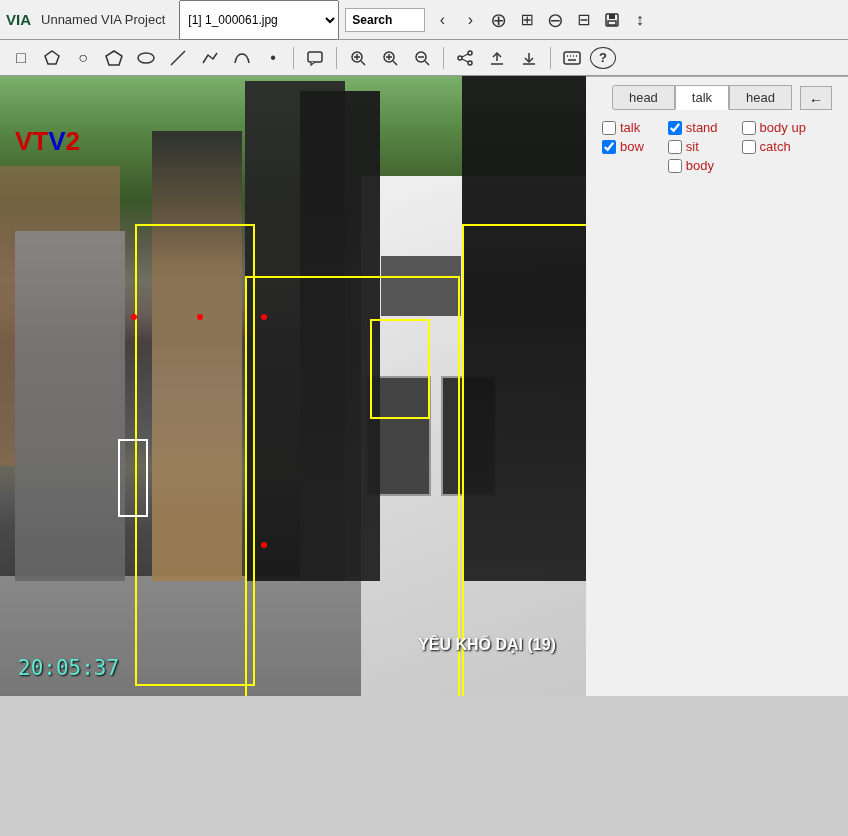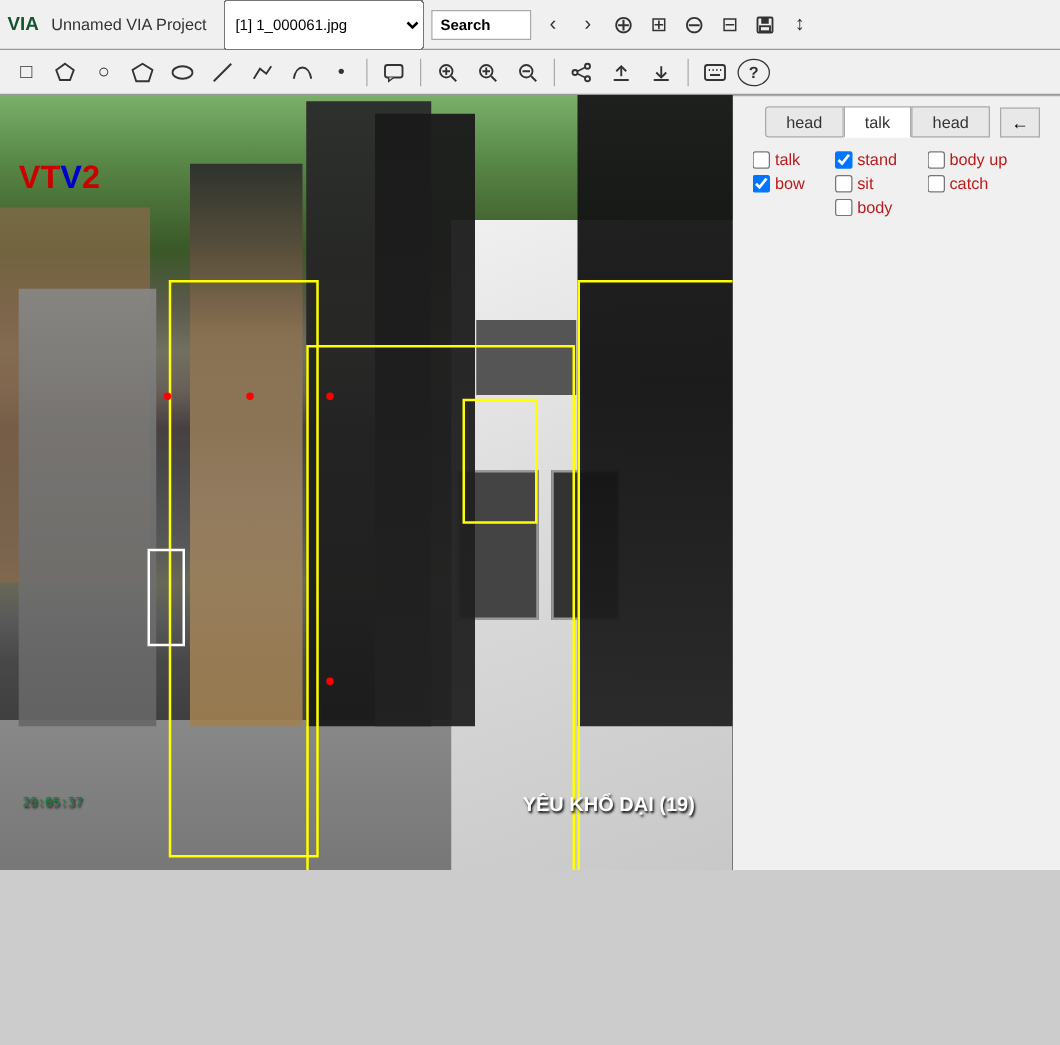--- a/index.html
+++ b/index.html
@@ -119,24 +119,24 @@
       position: absolute;
       bottom: 42px;
       right: 30px;
       color: white;
       font-size: 16px;
       font-weight: bold;
       text-shadow: 1px 1px 2px #000;
     }
     #timestamp {
       position: absolute;
-      bottom: 48px;
+      bottom: 16px;
       left: 18px;
-      color: #15803d;
-      font-size: 10px;
+      color: #5eead4;
+      font-size: 21px;
       font-family: monospace;
       text-shadow: 1px 1px 2px #000;
     }
 
     
     #vtv-logo {
       position: absolute;
       top: 45px;
       left: 15px;
       font-weight: bold;

